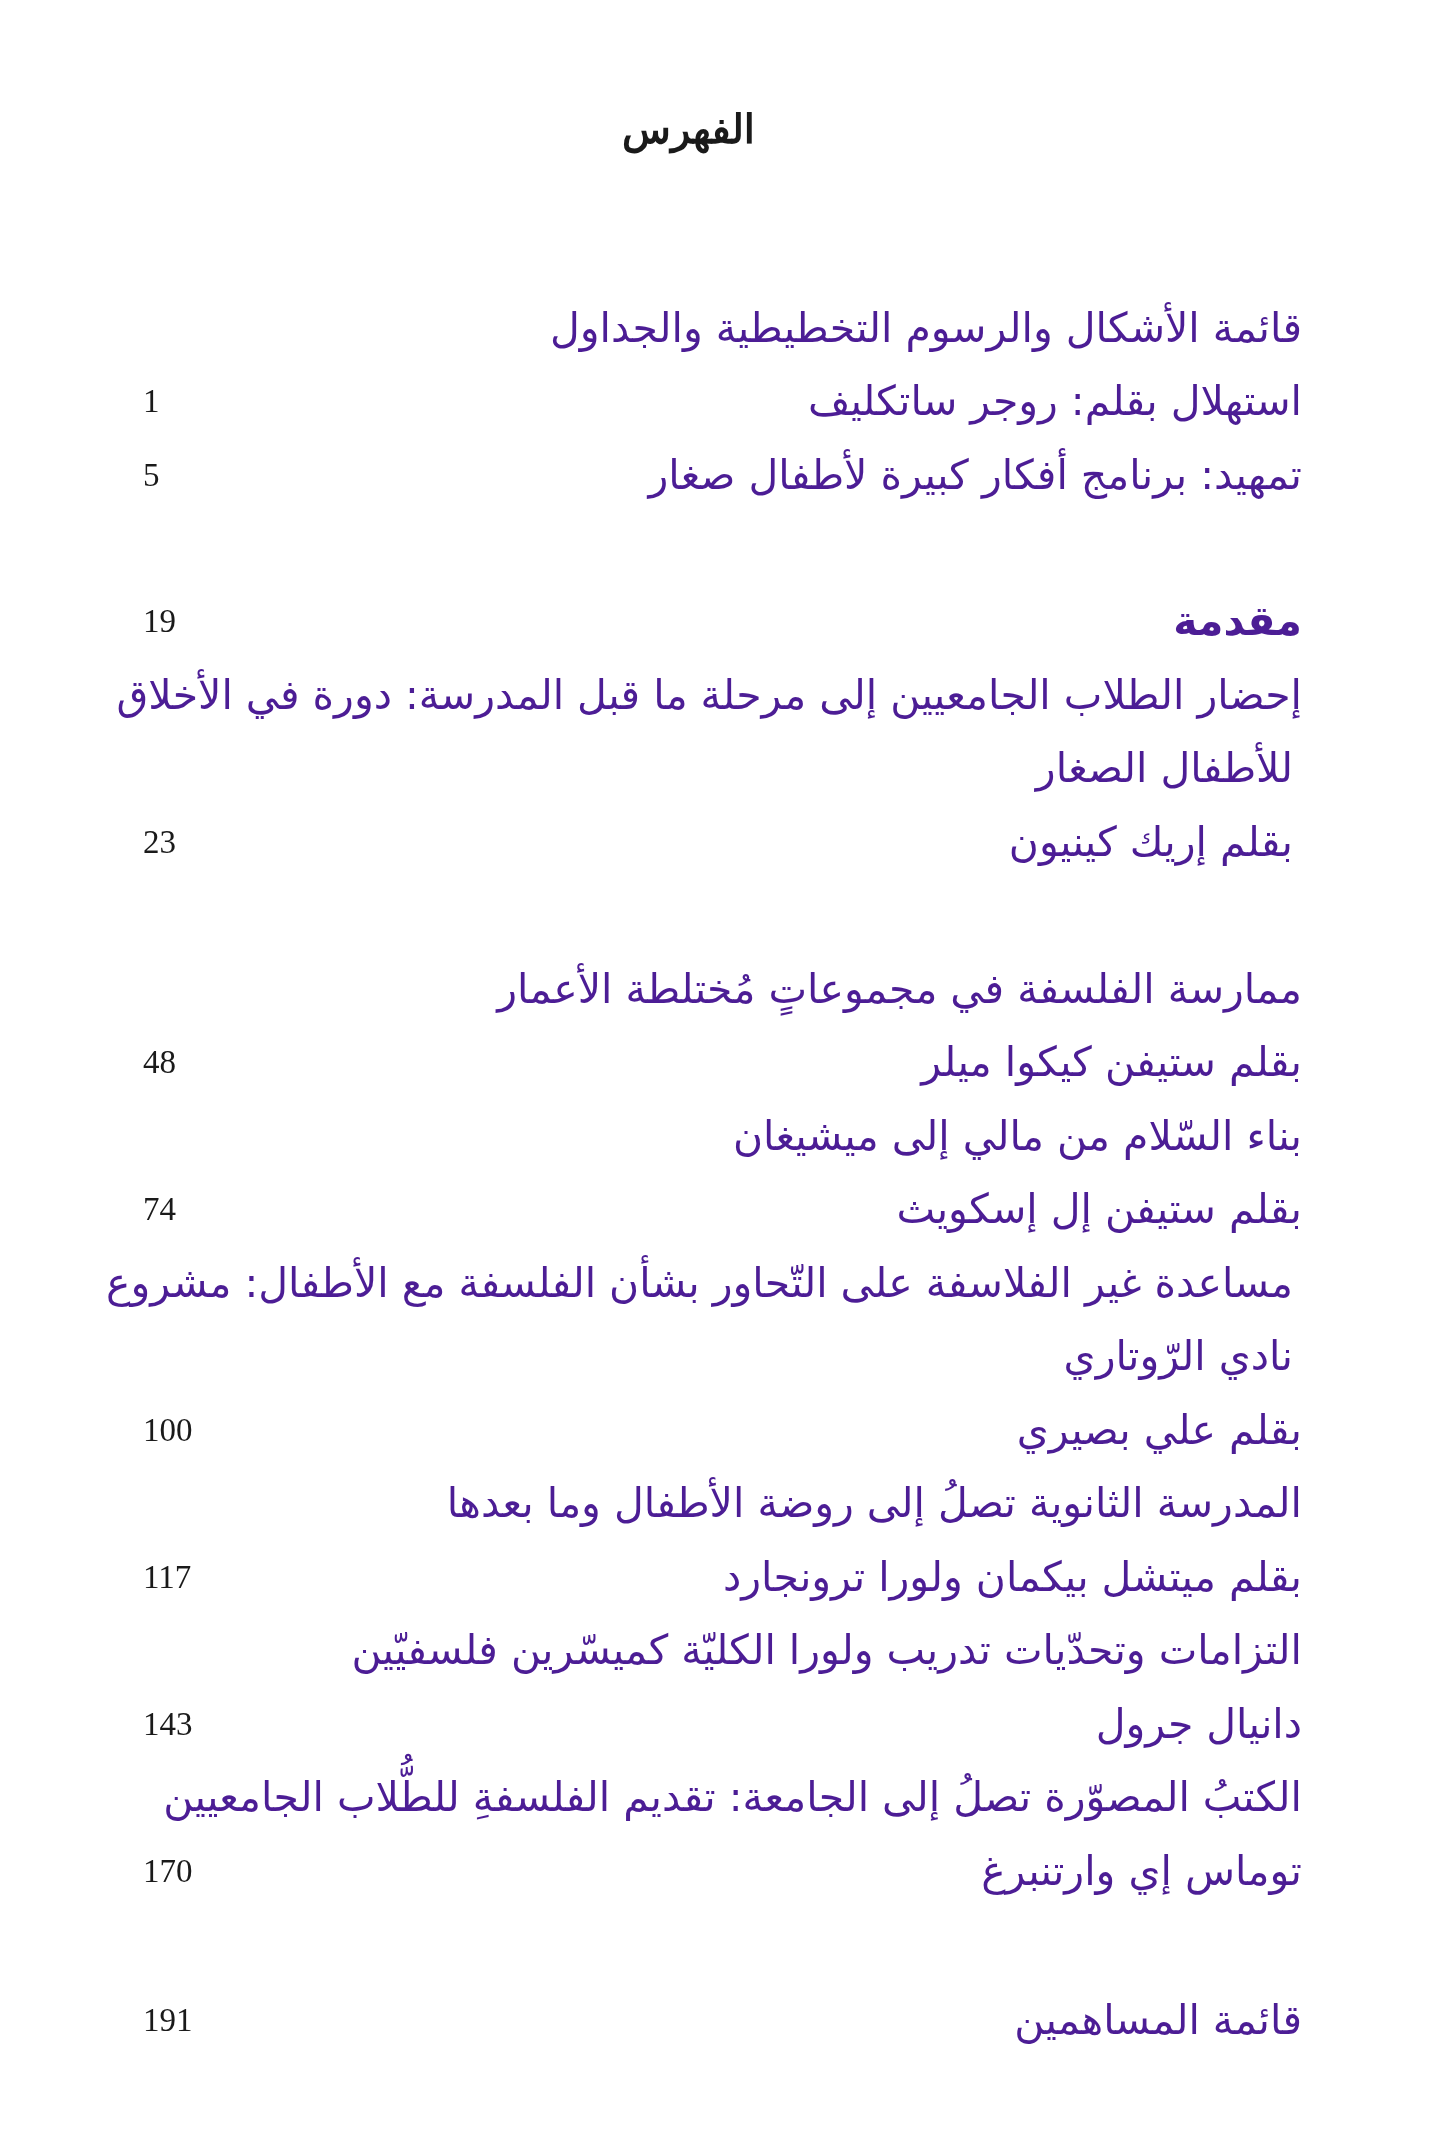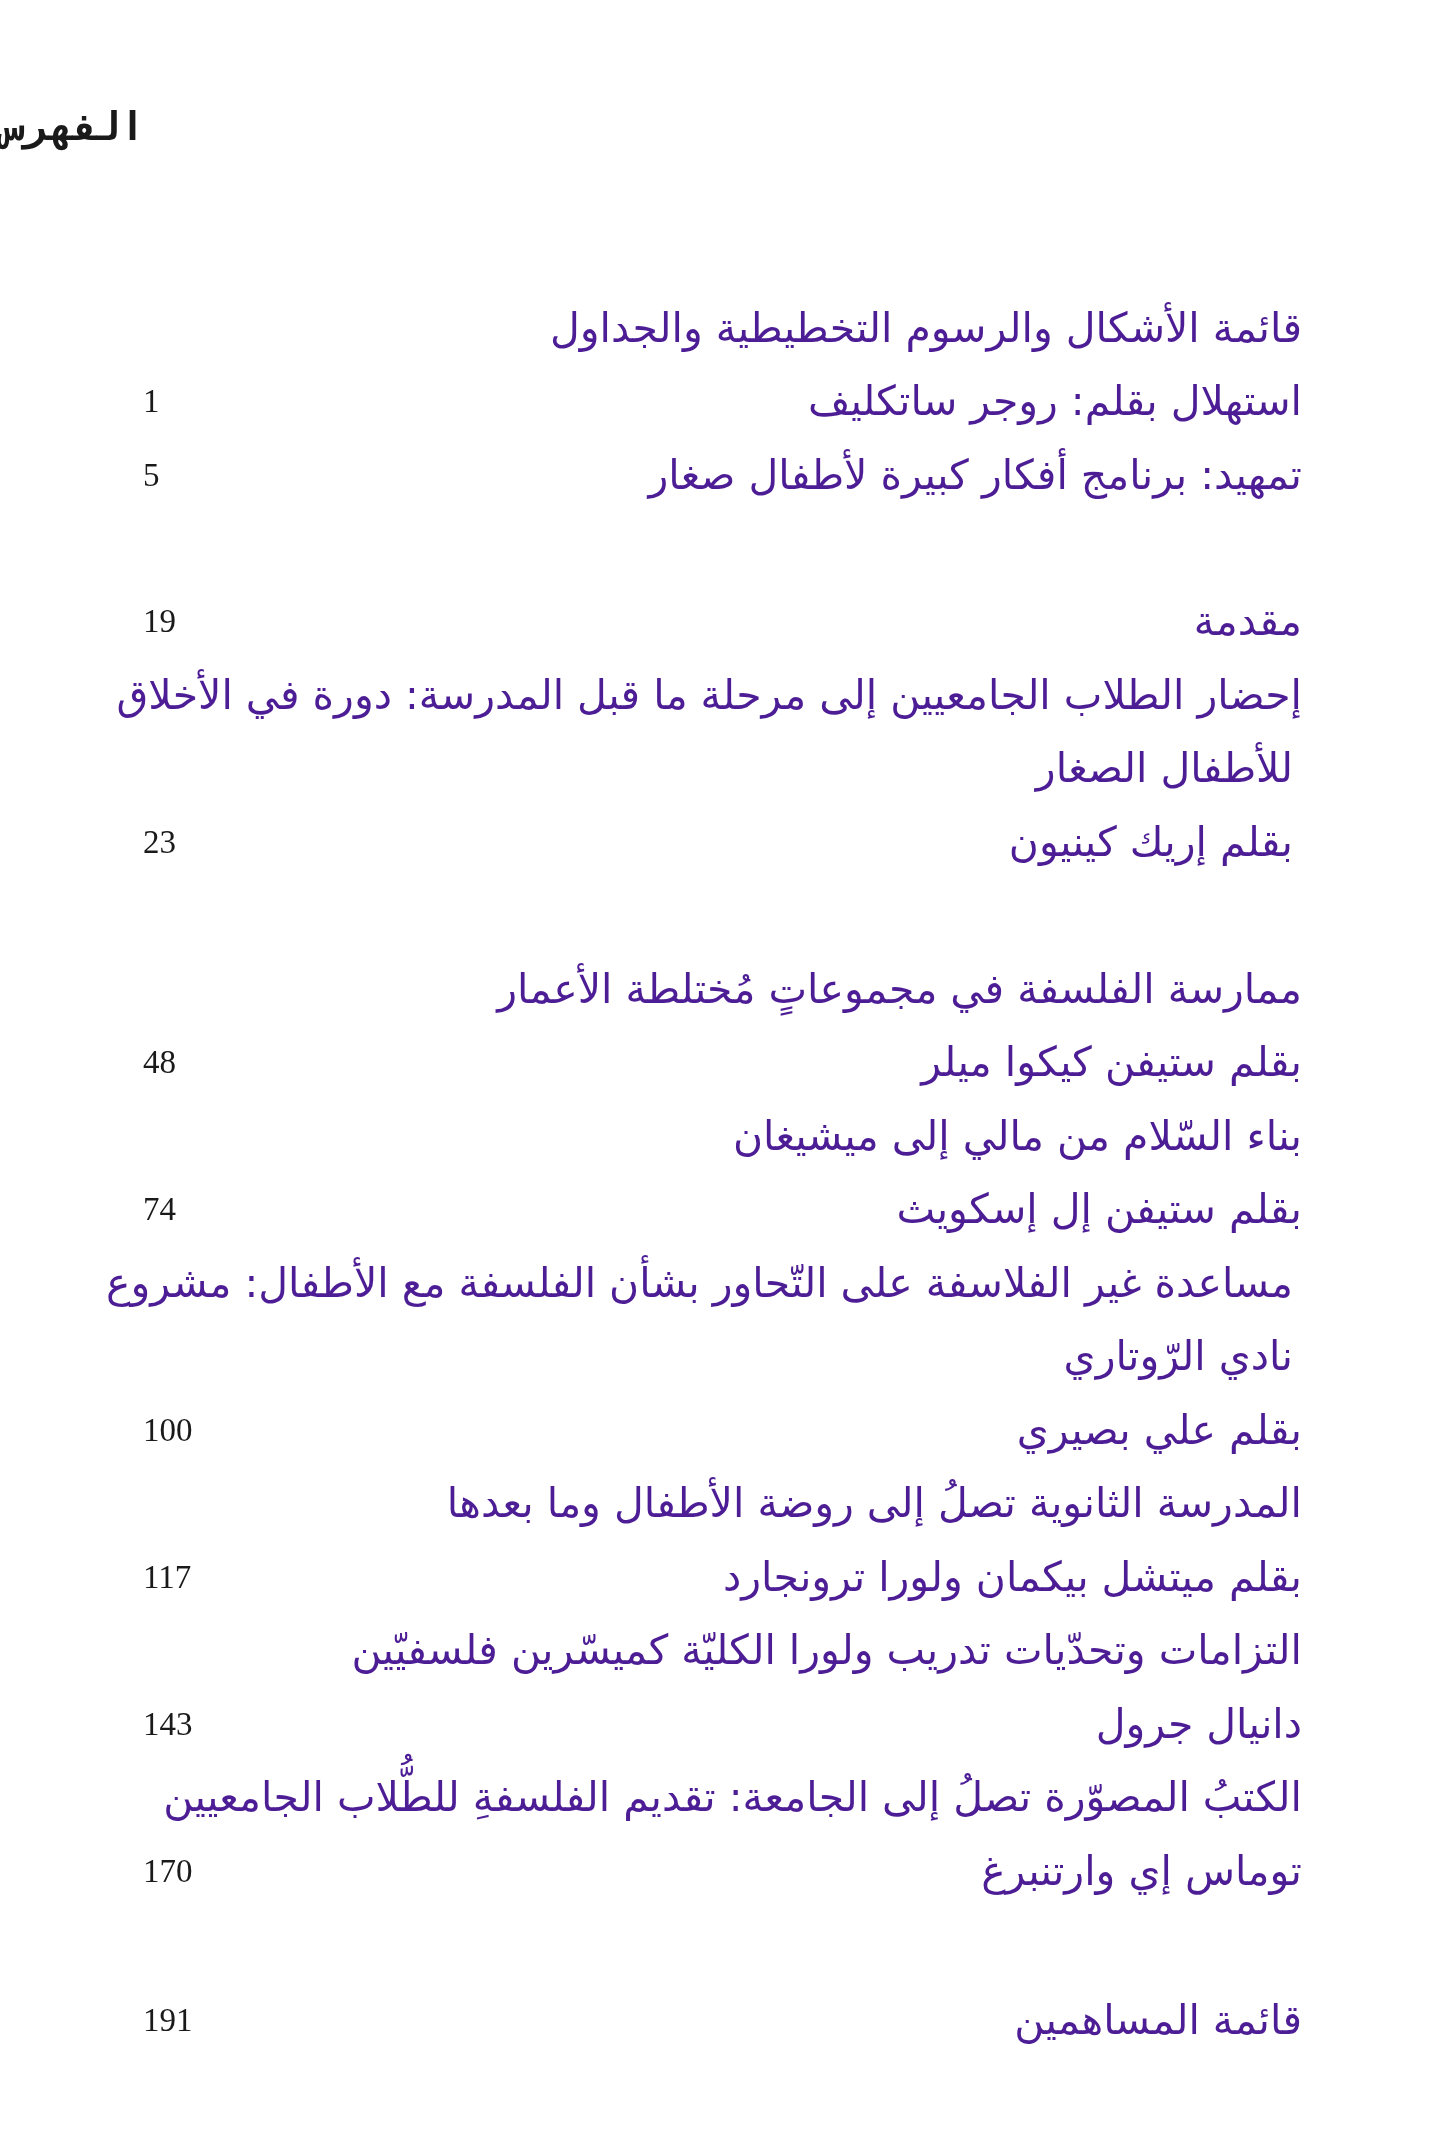--- a/index.html
+++ b/index.html
@@ -1,30 +1,30 @@
 <!DOCTYPE html>
 <html><head>
 <meta charset="utf-8">
 <style>
   html, body { margin: 0; padding: 0; background: #ffffff; }
   body { width: 1445px; height: 2151px; position: relative; overflow: hidden; }
   .page { position: absolute; left: 0; top: 0; width: 1445px; height: 2151px; background: #fff; color: #1a1a1a; }
   .title {
     position: absolute; left: 0; width: 1377px; top: 100px; height: 60px;
-    text-align: left; direction: rtl;
-    font-family: Liberation Mono, monospace; font-weight: bold; font-size: 40px; line-height: 60px;
+    text-align: center; direction: rtl;
+    font-family: Liberation Serif, serif; font-weight: bold; font-size: 40px; line-height: 60px;
   }
   .row { position: absolute; left: 0; width: 1445px; height: 56px; }
   .entry {
     position: absolute; right: 143px; top: 0; height: 56px; line-height: 56px;
     direction: rtl; text-align: right; white-space: nowrap;
     font-family: "DejaVu Sans", sans-serif; font-size: 41px; color: #4c1d95;
   }
   .entry.indent { right: 152px; }
-  .entry.bold { font-weight: normal; text-align: center; }
+  .entry.bold { font-weight: bold; text-align: center; }
   .pnum {
     position: absolute; left: 143px; top: 0; height: 56px; line-height: 56px;
     font-family: "Liberation Serif", serif; font-size: 33px; color: #1a1a1a;
   }
 </style>
 </head>
 <body>
 
 <div class="page">
   <div class="title">الفهرس</div>

